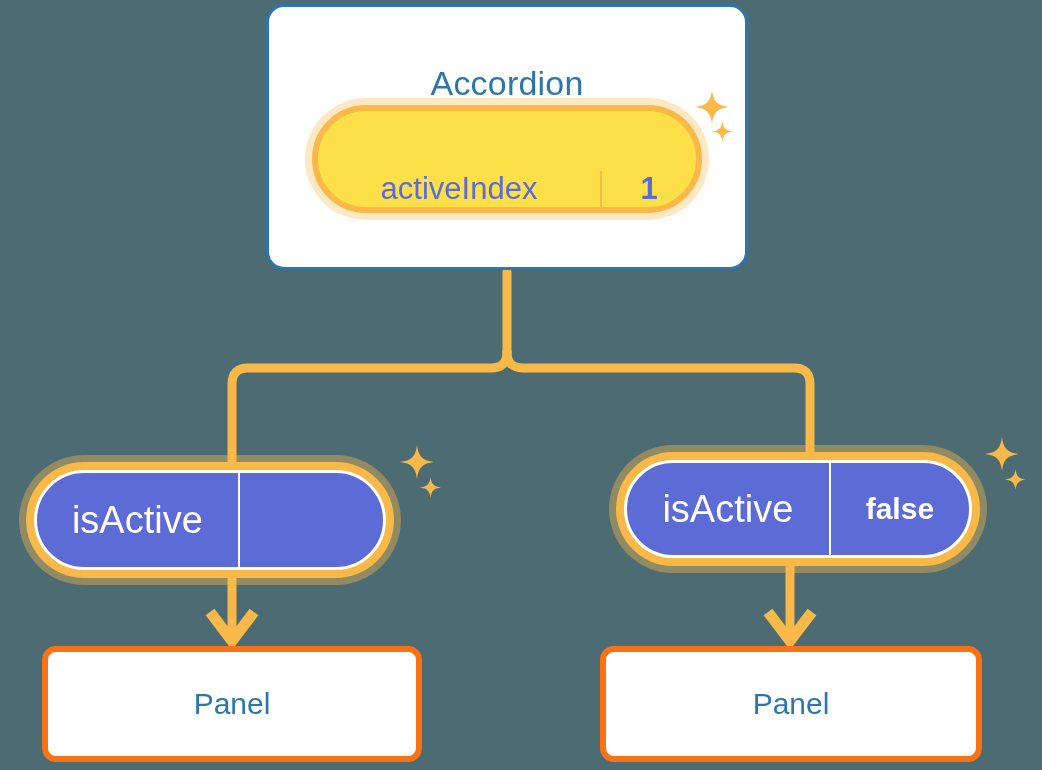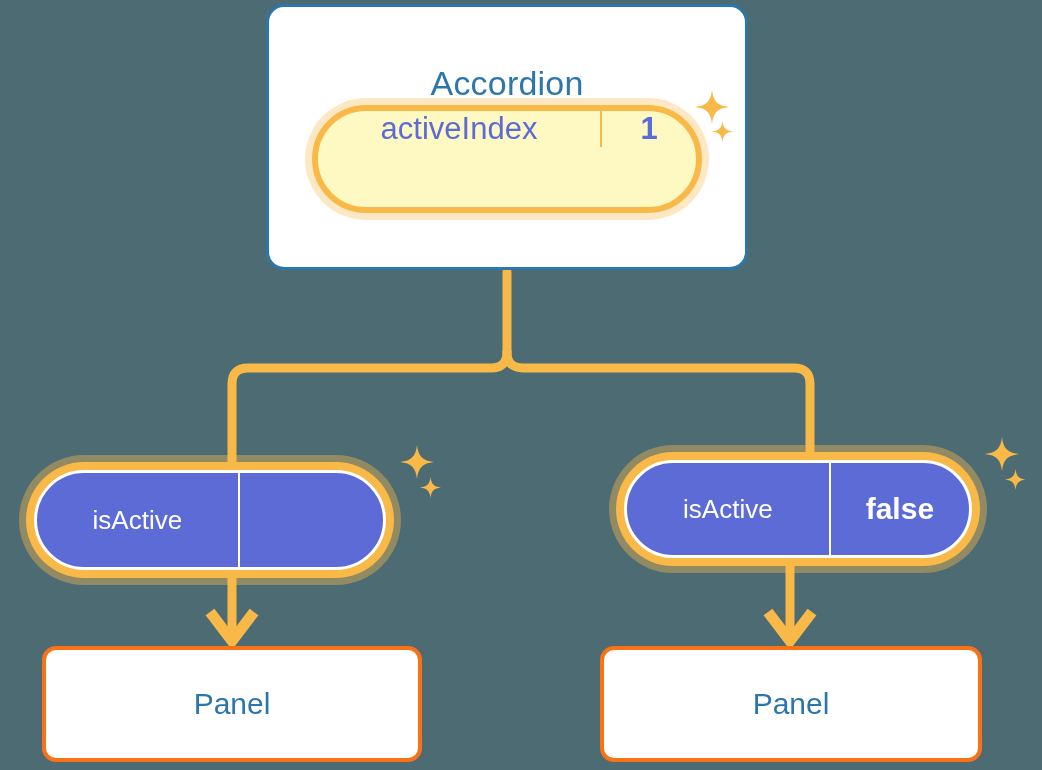--- a/index.html
+++ b/index.html
@@ -53,44 +53,44 @@
     font-size: 34px;
     font-weight: 400;
     letter-spacing: 0.2px;
     margin-top: 27px;
   }
 
   
   .panel-card {
     position: absolute;
     background: #ffffff;
-    border: 4px solid #f97316;
+    border: 6px solid #f97316;
     border-radius: 14px;
     box-sizing: border-box;
     display: flex;
     align-items: center;
     justify-content: center;
   }
   #panel-left  { left: 42px;  top: 646px; width: 380px; height: 116px; }
   #panel-right { left: 600px; top: 646px; width: 382px; height: 116px; }
   .panel-label {
     color: #2c76ab;
     font-size: 30px;
     font-weight: 400;
   }
 
   
   .pill-white {
     position: absolute;
     box-sizing: border-box;
-    background: #fef9c3;
+    background: #fde047;
     border: 6px solid #f9b949;
     border-radius: 999px;
     display: flex;
-    align-items: flex-start;
+    align-items: flex-end;
     box-shadow: 0 0 0 7px rgba(249,185,73,0.32);
   }
   #pill-active-index {
     left: 312px;
     top: 105px;
     width: 390px;
     height: 108px;
   }
   .pill-white .pill-key,
   .pill-white .pill-val {
@@ -129,21 +129,21 @@
 
   .pill-purple .pill-key,
   .pill-purple .pill-val {
     display: flex;
     align-items: center;
     justify-content: center;
     color: #ffffff;
   }
   .pill-purple .pill-key {
     flex: 0 0 58%;
-    font-size: 26px;
+    font-size: 38px;
     font-weight: 400;
     border-right: 2px solid #ffffff;
   }
   .pill-purple .pill-val {
     flex: 1 1 auto;
     font-size: 30px;
     font-weight: 700;
   }
   #pill-is-active-right .pill-key { flex: 0 0 59%; }
 

